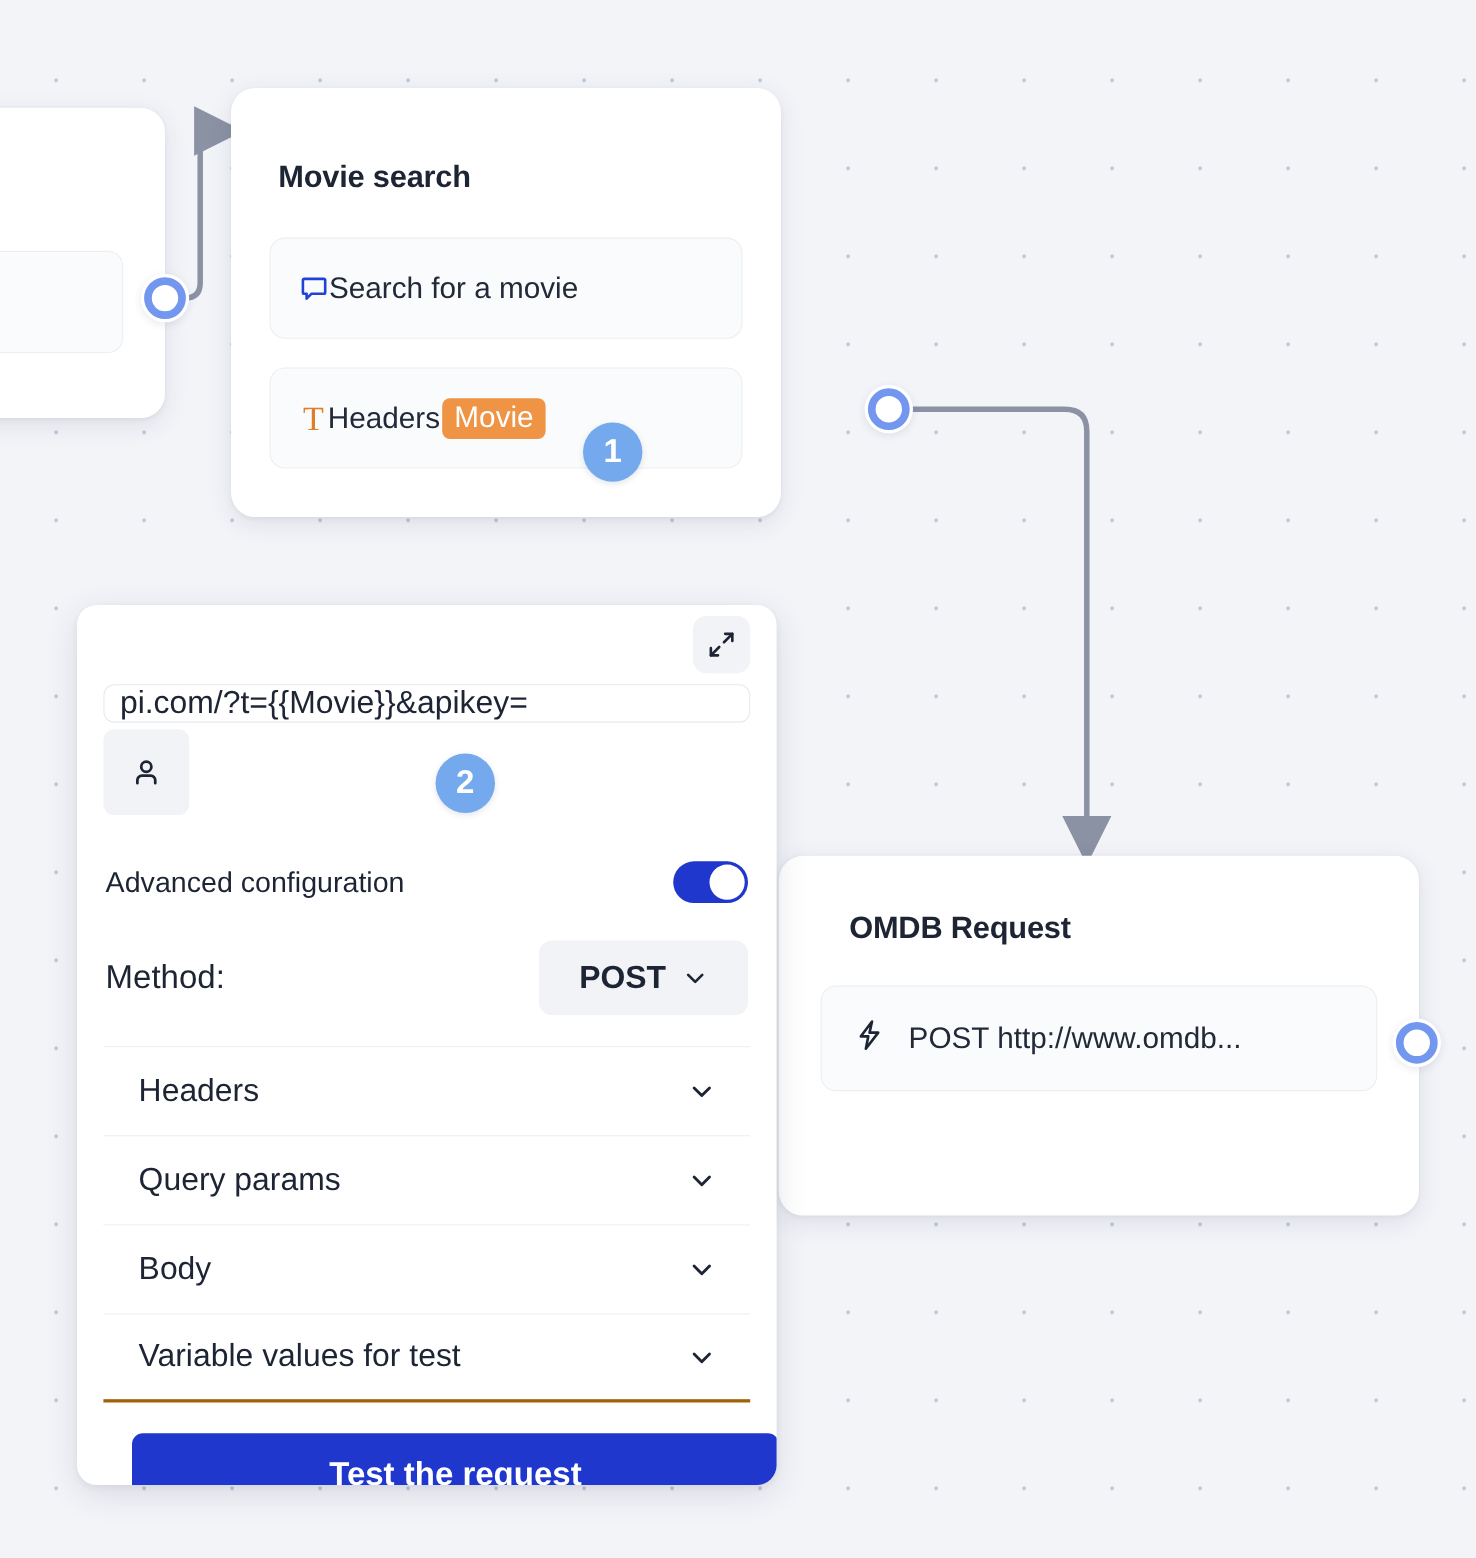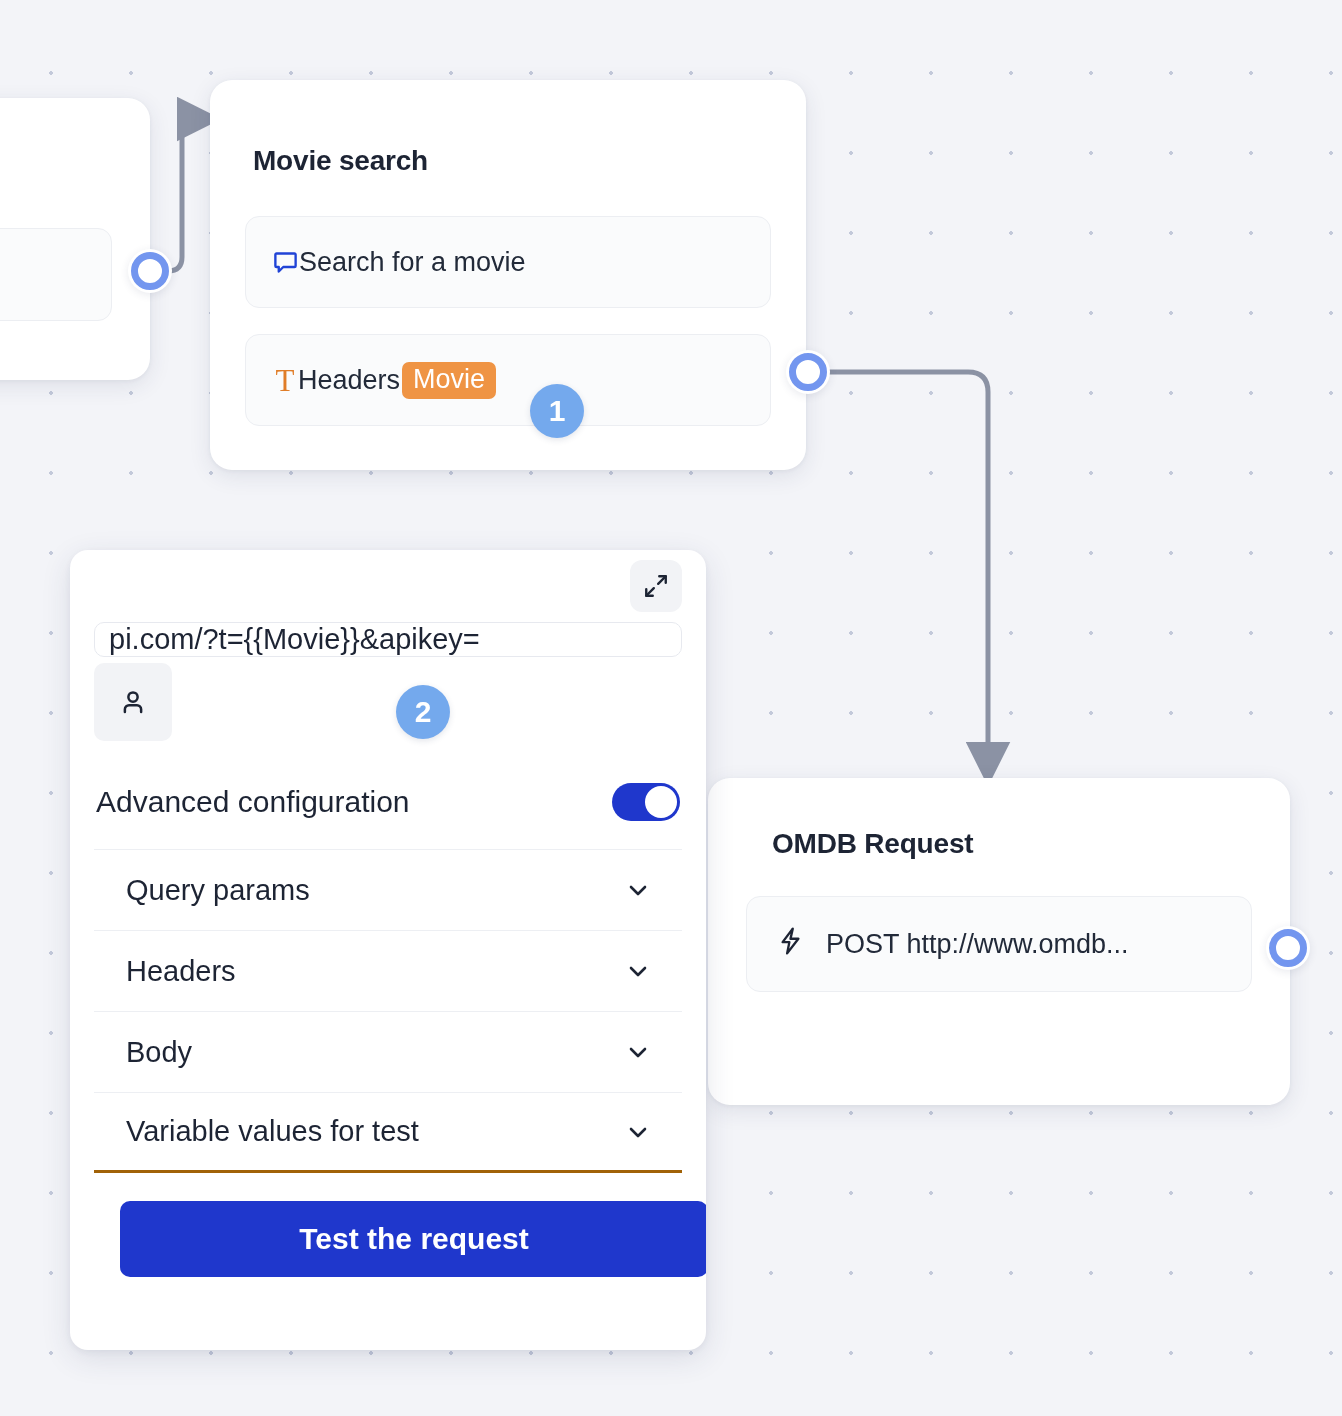--- a/index.html
+++ b/index.html
@@ -46,21 +46,21 @@
     font-size: 27px;
     color: #222a39;
   }
 
   .node-row .row-label { white-space: nowrap; }
 
   
   #movie-search-node {
     left: 210px;
     top: 80px;
-    width: 596px;
+    width: 500px;
     height: 390px;
     padding: 36px 35px 0 35px;
   }
   #movie-search-node .node-title { margin: 29px 0 0 8px; }
 
   #row-search-movie {
     margin-top: 39px;
     height: 92px;
     padding: 0 26px;
   }
@@ -239,21 +239,21 @@
     flex: none;
   }
 
   .adv-row {
     display: flex;
     align-items: center;
     justify-content: space-between;
     margin-top: 42px;
     padding: 0 2px;
   }
-  .adv-label { font-size: 30px; color: #1d2434; }
+  .adv-label { font-size: 26px; color: #1d2434; }
 
   .toggle {
     width: 68px;
     height: 38px;
     border-radius: 19px;
     background: #1f37cc;
     position: relative;
     cursor: pointer;
     flex: none;
   }
@@ -396,30 +396,39 @@
         <path d="M5.5 20 v-2.2 a3.3 3.3 0 0 1 3.3 -3.3 h6.4 a3.3 3.3 0 0 1 3.3 3.3 V20"></path>
       </svg>
     </button>
   </div>
 
   <div class="adv-row">
     <span class="adv-label">Advanced configuration</span>
     <div class="toggle"></div>
   </div>
 
+  <div class="method-row">
+    <span class="method-label">Method:</span>
+    <div class="method-select">
+      <span>POST</span>
+      <svg class="chev" width="22" height="22" viewBox="0 0 24 24" fill="none" stroke="#1d2434" stroke-width="2.6" stroke-linecap="round" stroke-linejoin="round">
+        <path d="M5 9 L12 16 L19 9"></path>
+      </svg>
+    </div>
+  </div>
 
   <div class="accordion">
     <div class="acc-item">
-      <span class="acc-label">Query params</span>
+      <span class="acc-label">Headers</span>
       <svg class="chev" width="24" height="24" viewBox="0 0 24 24" fill="none" stroke="#1d2434" stroke-width="2.6" stroke-linecap="round" stroke-linejoin="round">
         <path d="M5 9 L12 16 L19 9"></path>
       </svg>
     </div>
     <div class="acc-item">
-      <span class="acc-label">Headers</span>
+      <span class="acc-label">Query params</span>
       <svg class="chev" width="24" height="24" viewBox="0 0 24 24" fill="none" stroke="#1d2434" stroke-width="2.6" stroke-linecap="round" stroke-linejoin="round">
         <path d="M5 9 L12 16 L19 9"></path>
       </svg>
     </div>
     <div class="acc-item">
       <span class="acc-label">Body</span>
       <svg class="chev" width="24" height="24" viewBox="0 0 24 24" fill="none" stroke="#1d2434" stroke-width="2.6" stroke-linecap="round" stroke-linejoin="round">
         <path d="M5 9 L12 16 L19 9"></path>
       </svg>
     </div>

